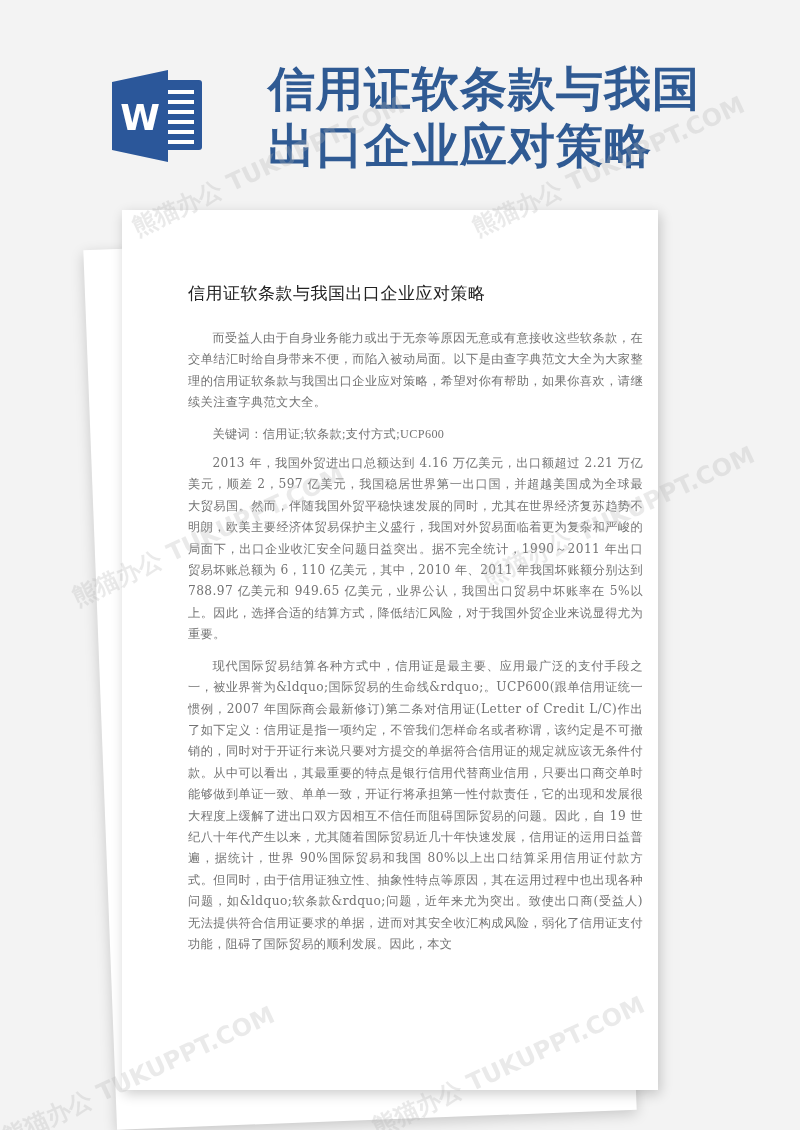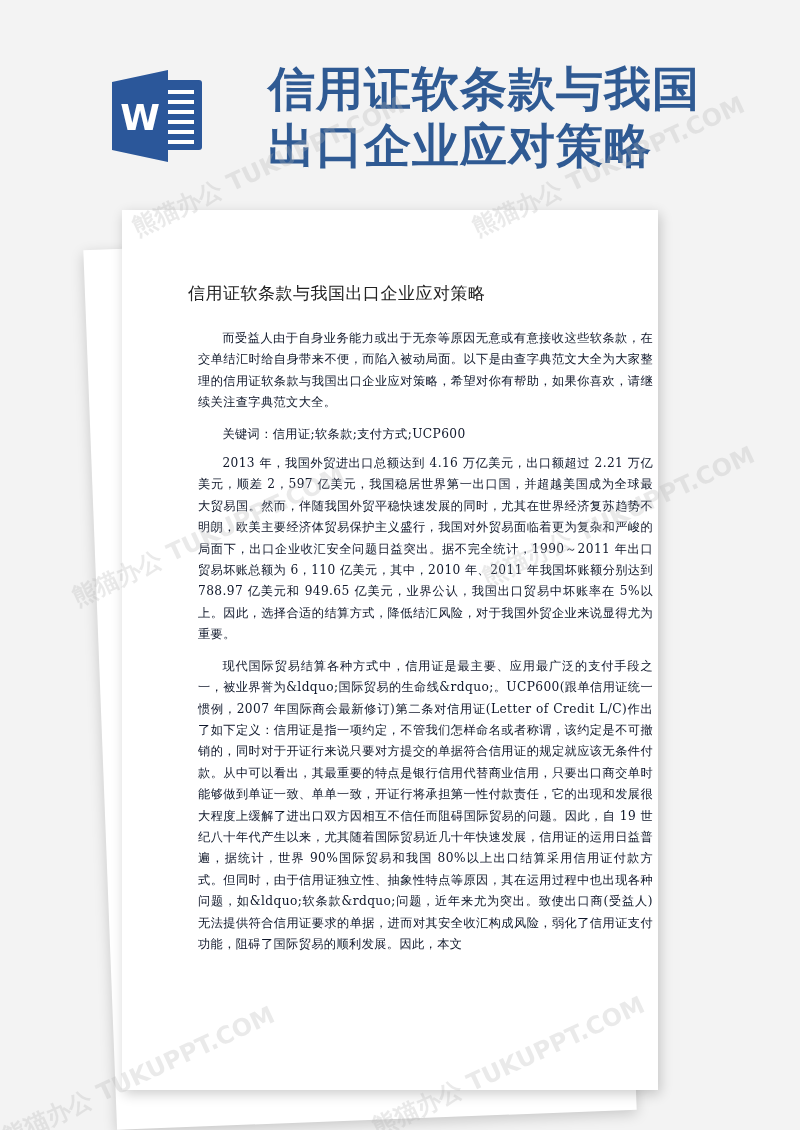--- a/index.html
+++ b/index.html
@@ -22,26 +22,26 @@
     }
     .page-front {
       position:absolute; left:122px; top:210px; width:536px; height:880px;
       background:#fff; box-shadow:2px 4px 12px rgba(0,0,0,0.2);
     }
     .doc-title {
       position:absolute; left:188px; top:282px; width:450px;
       font-family:"DejaVu Sans", sans-serif; font-size:17px; color:#222; letter-spacing:0.5px;
     }
     .body-text {
-      position:absolute; left:198px; top:328px; width:455px;
-      font-size:12.2px; line-height:21.4px; color:#0f172a; text-align:justify;
+      position:absolute; left:188px; top:328px; width:455px;
+      font-size:12.2px; line-height:21.4px; color:#737373; text-align:justify;
       letter-spacing:0.4px;
     }
     .body-text p { margin:0 0 10px 0; text-indent:2em; }
-    .body-text p.kw { margin-bottom:8px; }
+    .body-text p.kw { margin-bottom:8px;font-family:Liberation Serif, serif; }
     .watermark {
       position:absolute; font-family:"DejaVu Sans", sans-serif; font-size:24px;
       color:rgba(180,180,180,0.28); transform:rotate(-25deg); white-space:nowrap;
       font-weight:bold; pointer-events:none;
     }
   </style>
 </head>
 <body>
 
 <div class="header">

